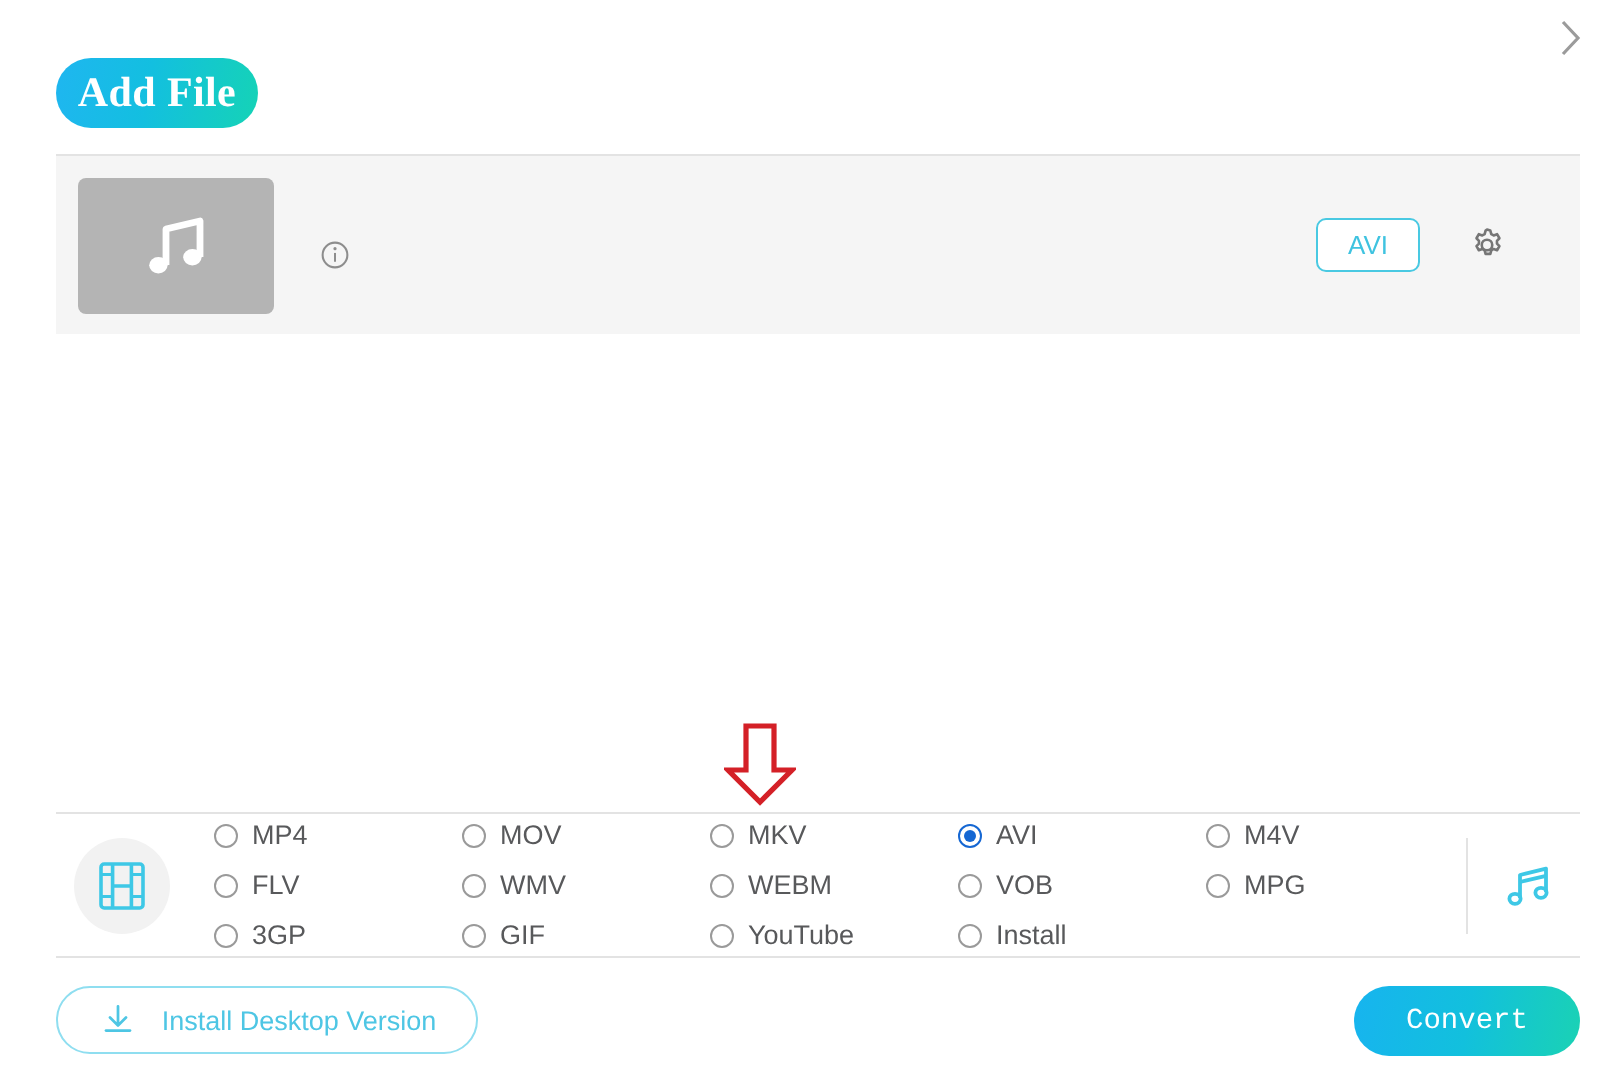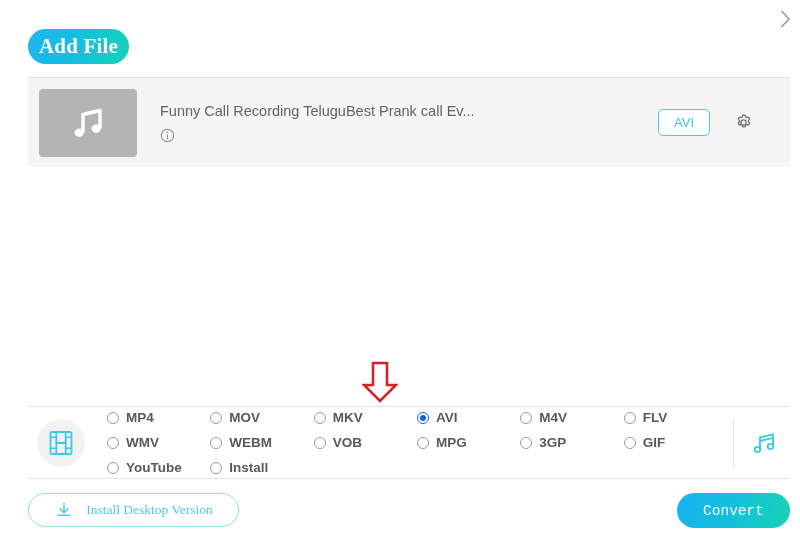--- a/index.html
+++ b/index.html
@@ -169,24 +169,23 @@
     justify-content: center;
     margin-left: 9px;
     flex: 0 0 auto;
     color: #3ec8e6;
     cursor: pointer;
   }
   .fmt-grid {
     margin-left: 22px;
     flex: 1 1 auto;
     display: grid;
-    grid-template-columns: repeat(6, 1fr);
+    grid-template-columns: repeat(5, 1fr);
     grid-auto-rows: 25px;
     align-items: center;
-    font-weight: bold;
   }
   .fmt-opt {
     display: flex;
     align-items: center;
     gap: 7px;
     cursor: pointer;
     font-size: 13.5px;
     color: #58595b;
     user-select: none;
   }
@@ -240,21 +239,21 @@
     border-radius: 18px;
     border: 1px solid #8fdef0;
     background: #ffffff;
     color: #4ec6e4;
     font-size: 13.5px;
     display: flex;
     align-items: center;
     justify-content: center;
     gap: 12px;
     cursor: pointer;
-    font-family: Liberation Serif, serif;
+    font-family: Liberation Sans, sans-serif;
   }
   .btn-convert {
     position: absolute;
     right: 10px;
     top: 493px;
     width: 113px;
     height: 35px;
     border: none;
     border-radius: 18px;
     background: linear-gradient(100deg, #17b4ef 0%, #12c0dd 50%, #1ad2b4 100%);
@@ -283,21 +282,20 @@
 <div class="file-row">
   <div class="file-thumb">
     <svg width="42" height="42" viewBox="0 0 42 42">
       <path d="M16 30.5 V12.5 L33 8.5 V26.5" fill="none" stroke="#ffffff" stroke-width="3.4" stroke-linejoin="round"></path>
       <ellipse cx="12.2" cy="30.6" rx="4.6" ry="4.1" fill="#ffffff"></ellipse>
       <ellipse cx="29.2" cy="26.6" rx="4.6" ry="4.1" fill="#ffffff"></ellipse>
     </svg>
   </div>
 
   <div class="file-meta">
-    <div class="file-name">Funny Call Recording TeluguBest Prank call Ev...</div>
     <svg class="file-info-icon" viewBox="0 0 16 16">
       <circle cx="8" cy="8" r="6.6" fill="none" stroke="currentColor" stroke-width="1.1"></circle>
       <circle cx="8" cy="4.6" r="0.85" fill="currentColor"></circle>
       <path d="M8 6.9 V11.6" stroke="currentColor" stroke-width="1.1" fill="none"></path>
     </svg>
   </div>
 
   <div class="file-actions">
     <button class="fmt-badge">AVI</button>
     <button class="gear-btn">

